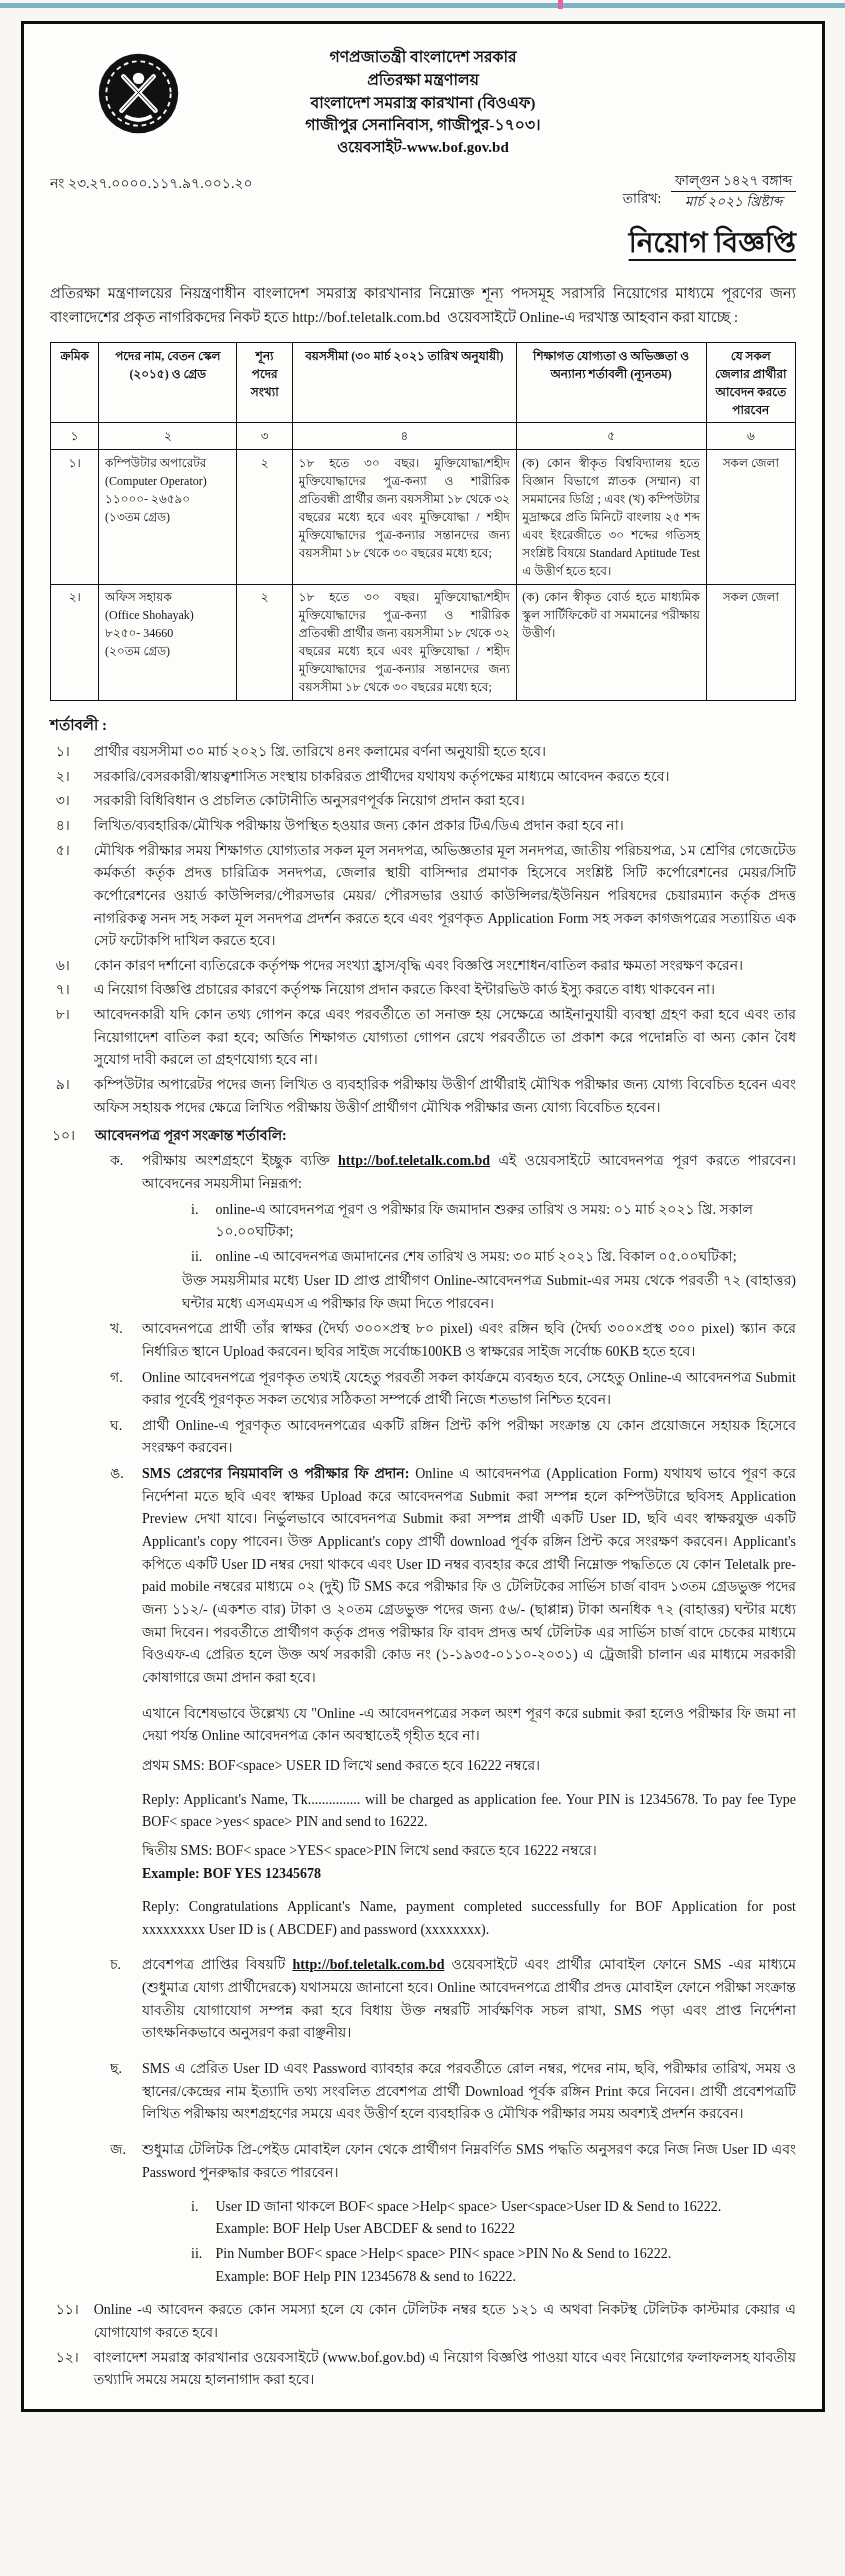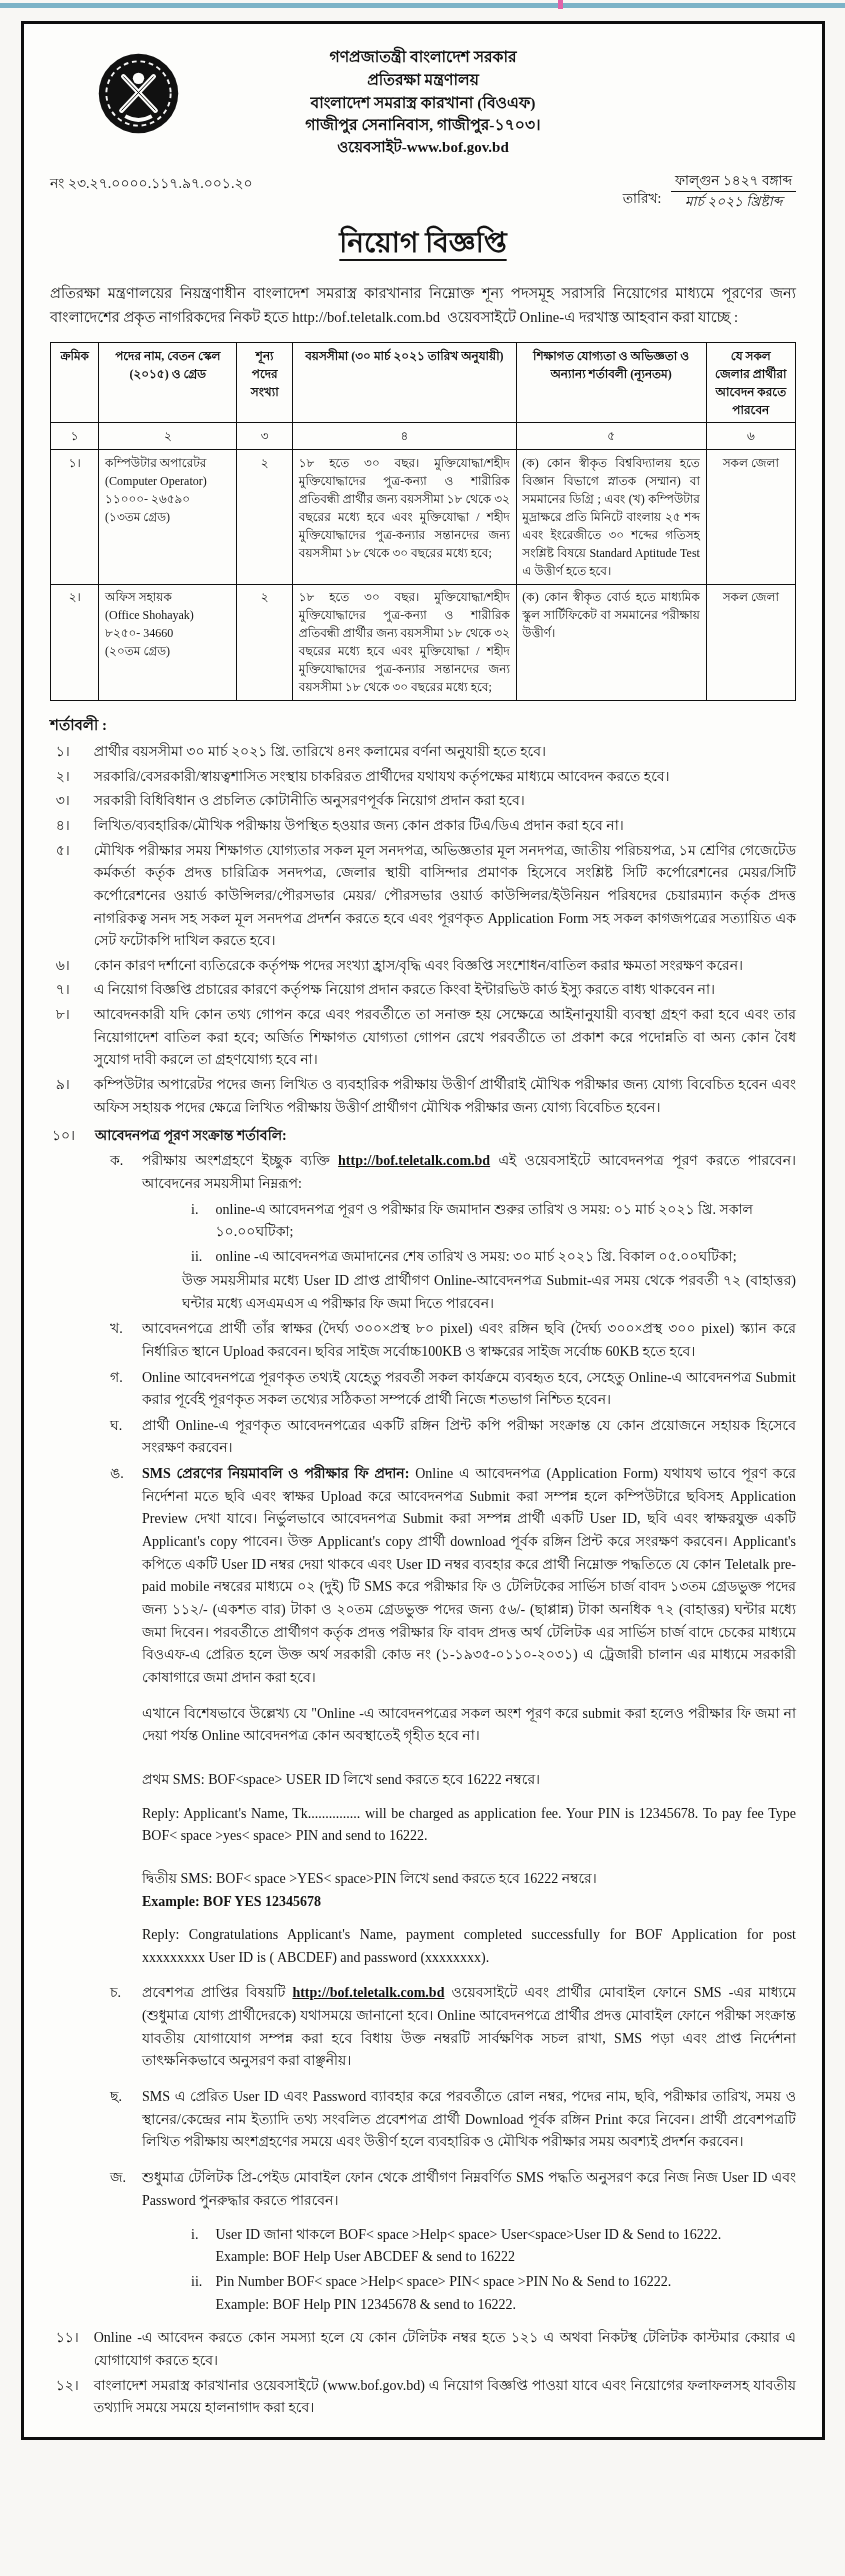--- a/index.html
+++ b/index.html
@@ -11,21 +11,21 @@
   
   .letterhead{position:relative;text-align:center;line-height:1.45;}
   .crest{position:absolute;left:45px;top:3.8px;}
   .lh-line{font-weight:bold;font-size:15.6px;}
   .lh-web{font-size:15px;font-weight:bold;}
   .memo-row{display:flex;justify-content:space-between;align-items:flex-start;margin-top:13px;font-size:14px;}
   .date-wrap{display:flex;align-items:flex-end;gap:10px;font-size:13.7px;}
   .frac{display:inline-block;text-align:center;line-height:1.35;}
   .frac .top{display:block;border-bottom:1.4px solid #141414;padding:0 3.8px 0.9px 3.8px;}
   .frac .bot{display:block;padding-top:0.9px;font-style:italic;}
-  .doc-title{text-align:center;font-size:28px;font-weight:bold;margin:9.4px 0 13px 0;}
+  .doc-title{text-align:right;font-size:28px;font-weight:bold;margin:9.4px 0 13px 0;}
   .doc-title span{text-decoration:underline;text-underline-offset:6.6px;}
   .intro{font-size:14.6px;text-align:justify;line-height:1.65;margin:3.8px 0 13px 0;}
   .url{font-family:"Liberation Serif",serif;}
   .url.u{text-decoration:underline;font-weight:bold;}
   
   table.vac{width:100%;border-collapse:collapse;font-size:12px;padding-left:14px;}
   table.vac td,table.vac th{border:1.9px solid #101010;padding:3.8px 5.7px;vertical-align:top;line-height:1.5;}
   table.vac th{font-weight:bold;text-align:center;}
   .cnum{text-align:center;}
   td.just{text-align:justify;}
@@ -39,21 +39,21 @@
   .s10-head{display:flex;font-size:14px;line-height:1.62;margin-top:5.7px;}
   .s10-num{flex:0 0 43px;padding-left:1.9px;}
   .s10-title{font-weight:bold;}
   .sub{display:flex;font-size:14px;line-height:1.62;margin:2.8px 0 2.8px 60px;}
   .sub-label{flex:0 0 32px;}
   .sub-text{flex:1;text-align:justify;}
   .sub-deep{margin-left:132px;font-size:14px;line-height:1.62;text-align:justify;}
   .ri{display:flex;margin:1.9px 0 1.9px 141px;font-size:14px;line-height:1.62;}
   .ri-label{flex:0 0 24.5px;}
   .ri-text{flex:1;}
-  .sms-block{margin:21px 0 0 92px;font-size:14px;line-height:1.6;}
+  .sms-block{margin:7px 0 0 92px;font-size:14px;line-height:1.6;}
   .sms-bold{font-weight:bold;}
   .note-block{margin:13px 0 0 92px;font-size:14px;line-height:1.62;text-align:justify;}
   .b{font-weight:bold;}
   .reply{margin:11.3px 0 0 92px;font-size:14px;line-height:1.6;text-align:justify;}
 </style>
 </head>
 <body>
 
 <div class="page">
   <div class="topline"></div>

